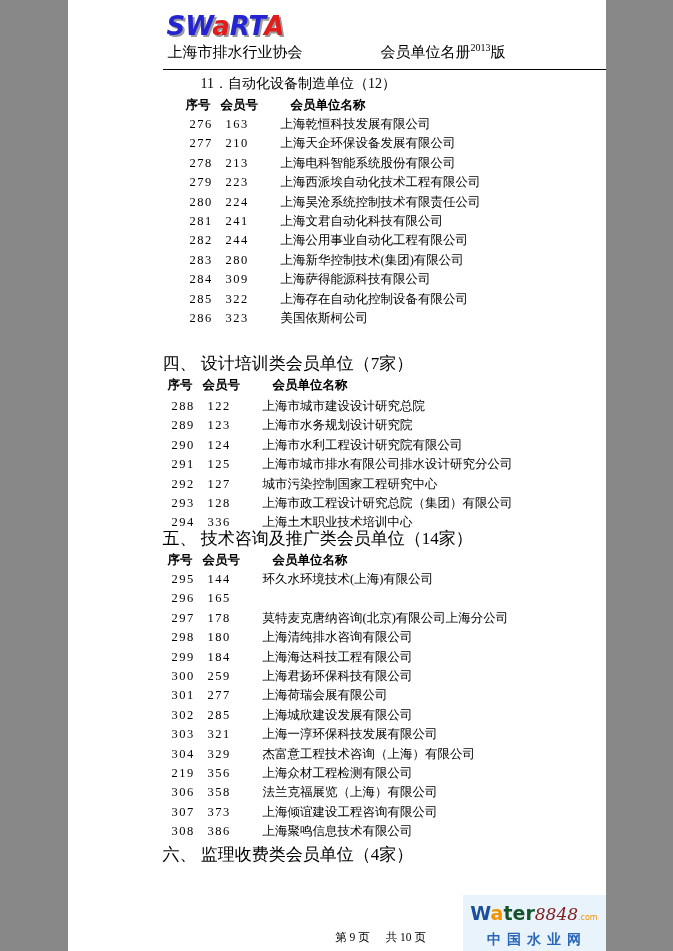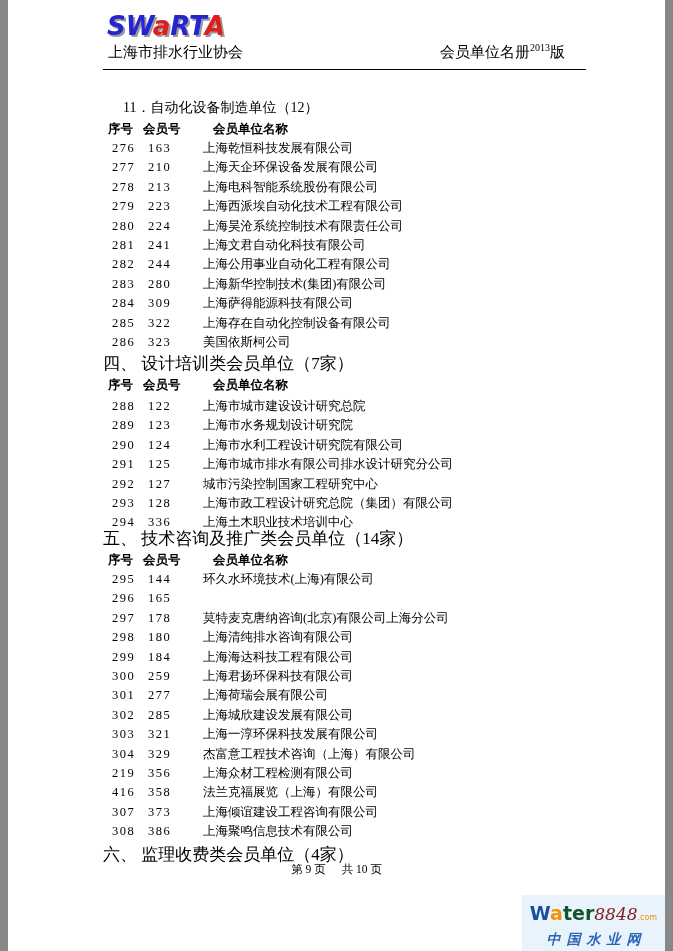--- a/index.html
+++ b/index.html
@@ -1,17 +1,17 @@
 <!DOCTYPE html>
 <html><head>
 <meta charset="utf-8">
 <style>
   html,body { margin:0; padding:0; background:#888; }
   .page {
-    position:relative; width:657px; height:951px; margin:0 auto;
+    position:relative; width:538px; height:951px; margin:0 auto;
     background:#ffffff; color:#000; overflow:hidden;
     font-family:"Liberation Serif","DejaVu Serif",serif;
   }
   
   .logo {
     position:absolute; left:99px; top:13px;
     font-family:"DejaVu Sans",sans-serif; font-weight:bold;
     font-size:26px; line-height:26px; letter-spacing:0px; font-style:italic;
   }
   .logo span { text-shadow:2px 2px 0 #9a9a9a; }
@@ -24,54 +24,54 @@
     font-size:15px; line-height:18px;
   }
   .roster sup { font-size:10px; line-height:10px; }
   .rule {
     position:absolute; left:95px; top:69px; width:483px; height:1px;
     background:#000;
   }
   
   .sections { position:absolute; left:95px; top:0; width:483px; height:100%; }
   .section { position:absolute; left:0; width:483px; }
-  .section.s0 { top:96px; }
+  .section.s0 { top:72px;margin-left:18px; }
   .section.s1 { top:352px; }
   .section.s2 { top:527px; }
   .section.s3 { top:843px; }
   .heading.sub   { font-size:14px; height:25px; line-height:23px; padding-left:20px; }
   .heading.major { font-size:17px; height:25px; line-height:23px; }
   .thead {
     display:grid; grid-template-columns:35px 70px 1fr; padding-left:5px;
     font-weight:bold; font-size:12.5px; height:18px; line-height:17px;
   }
   .section.s1 .thead { height:20px; }
   .row {
     display:grid; grid-template-columns:36px 55px 1fr; padding-left:9px;
     font-size:12.5px; height:19.4px; line-height:19.4px;
   }
   .row .num { letter-spacing:1.5px; }
   
   .footer {
-    position:absolute; left:0; top:862px; width:100%;
-    text-align:center; font-size:11.5px;
+    position:absolute; left:0; top:930px; width:100%;
+    text-align:center; font-size:11.5px;padding-left:44px;
   }
   .footer .pg { margin:0 8px; }
   
   .site-logo {
     position:absolute; right:0; bottom:0; width:143px; height:56px;
     background:#e9f3fb; text-align:center;
     font-family:"DejaVu Sans",sans-serif;
   }
   .site-logo .line1 { margin-top:7px; line-height:22px; white-space:nowrap; }
   .site-logo .brand  { font-weight:bold; font-size:19px; }
   .site-logo .number { font-style:italic; font-size:17px; font-family:"DejaVu Serif",serif; }
   .site-logo .tld    { font-size:8px; }
   .site-logo .line2  { font-weight:bold; font-size:14px; letter-spacing:6px;
-                       line-height:20px; text-indent:6px;font-style:italic; }
+                       line-height:20px; text-indent:6px; }
 </style>
 </head>
 <body>
 
 <div class="page">
 
   <div class="logo"><span style="color: rgb(36, 36, 210);">S</span><span style="color: rgb(36, 36, 210);">W</span><span style="color: rgb(224, 28, 28);">a</span><span style="color: rgb(36, 36, 210);">R</span><span style="color: rgb(36, 36, 210);">T</span><span style="color: rgb(224, 28, 28);">A</span></div>
 
   <div class="org-name">上海市排水行业协会</div>
 
@@ -241,21 +241,21 @@
           <span class="num">304</span>
           <span class="num">329</span>
           <span>杰富意工程技术咨询（上海）有限公司</span>
         </div>
         <div class="row">
           <span class="num">219</span>
           <span class="num">356</span>
           <span>上海众材工程检测有限公司</span>
         </div>
         <div class="row">
-          <span class="num">416</span>
+          <span class="num">306</span>
           <span class="num">358</span>
           <span>法兰克福展览（上海）有限公司</span>
         </div>
         <div class="row">
           <span class="num">307</span>
           <span class="num">373</span>
           <span>上海倾谊建设工程咨询有限公司</span>
         </div>
         <div class="row">
           <span class="num">308</span>

